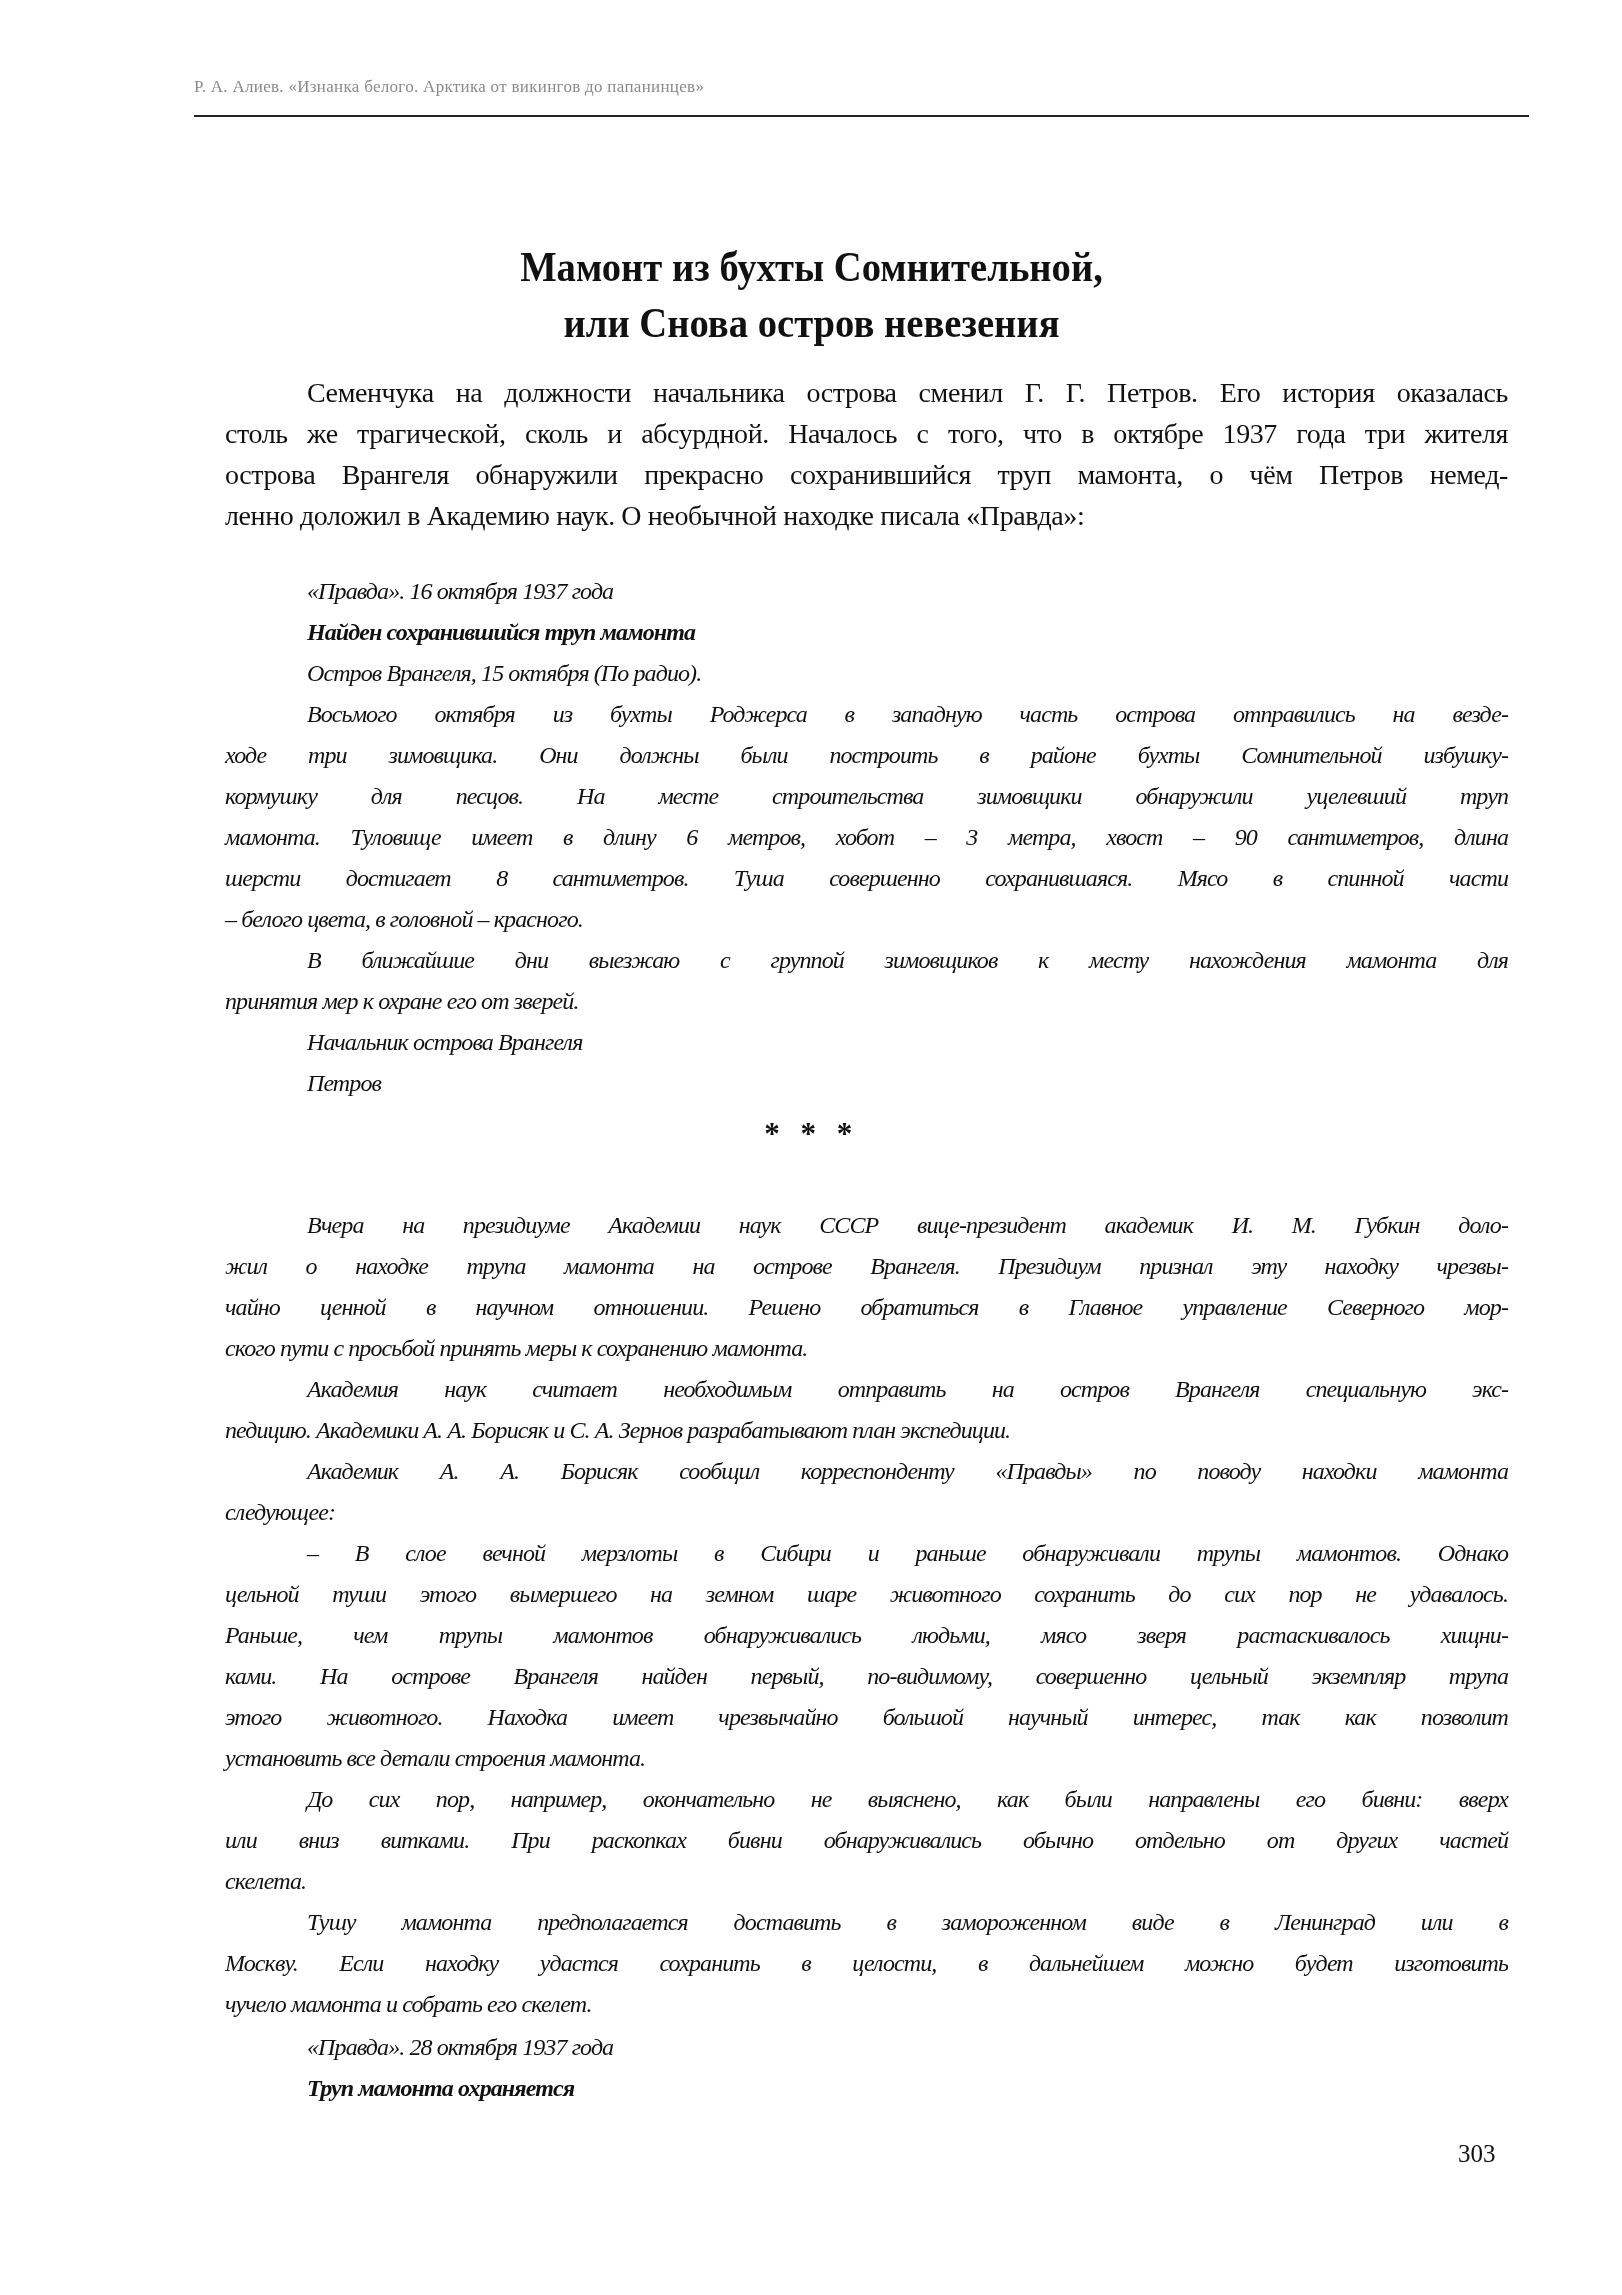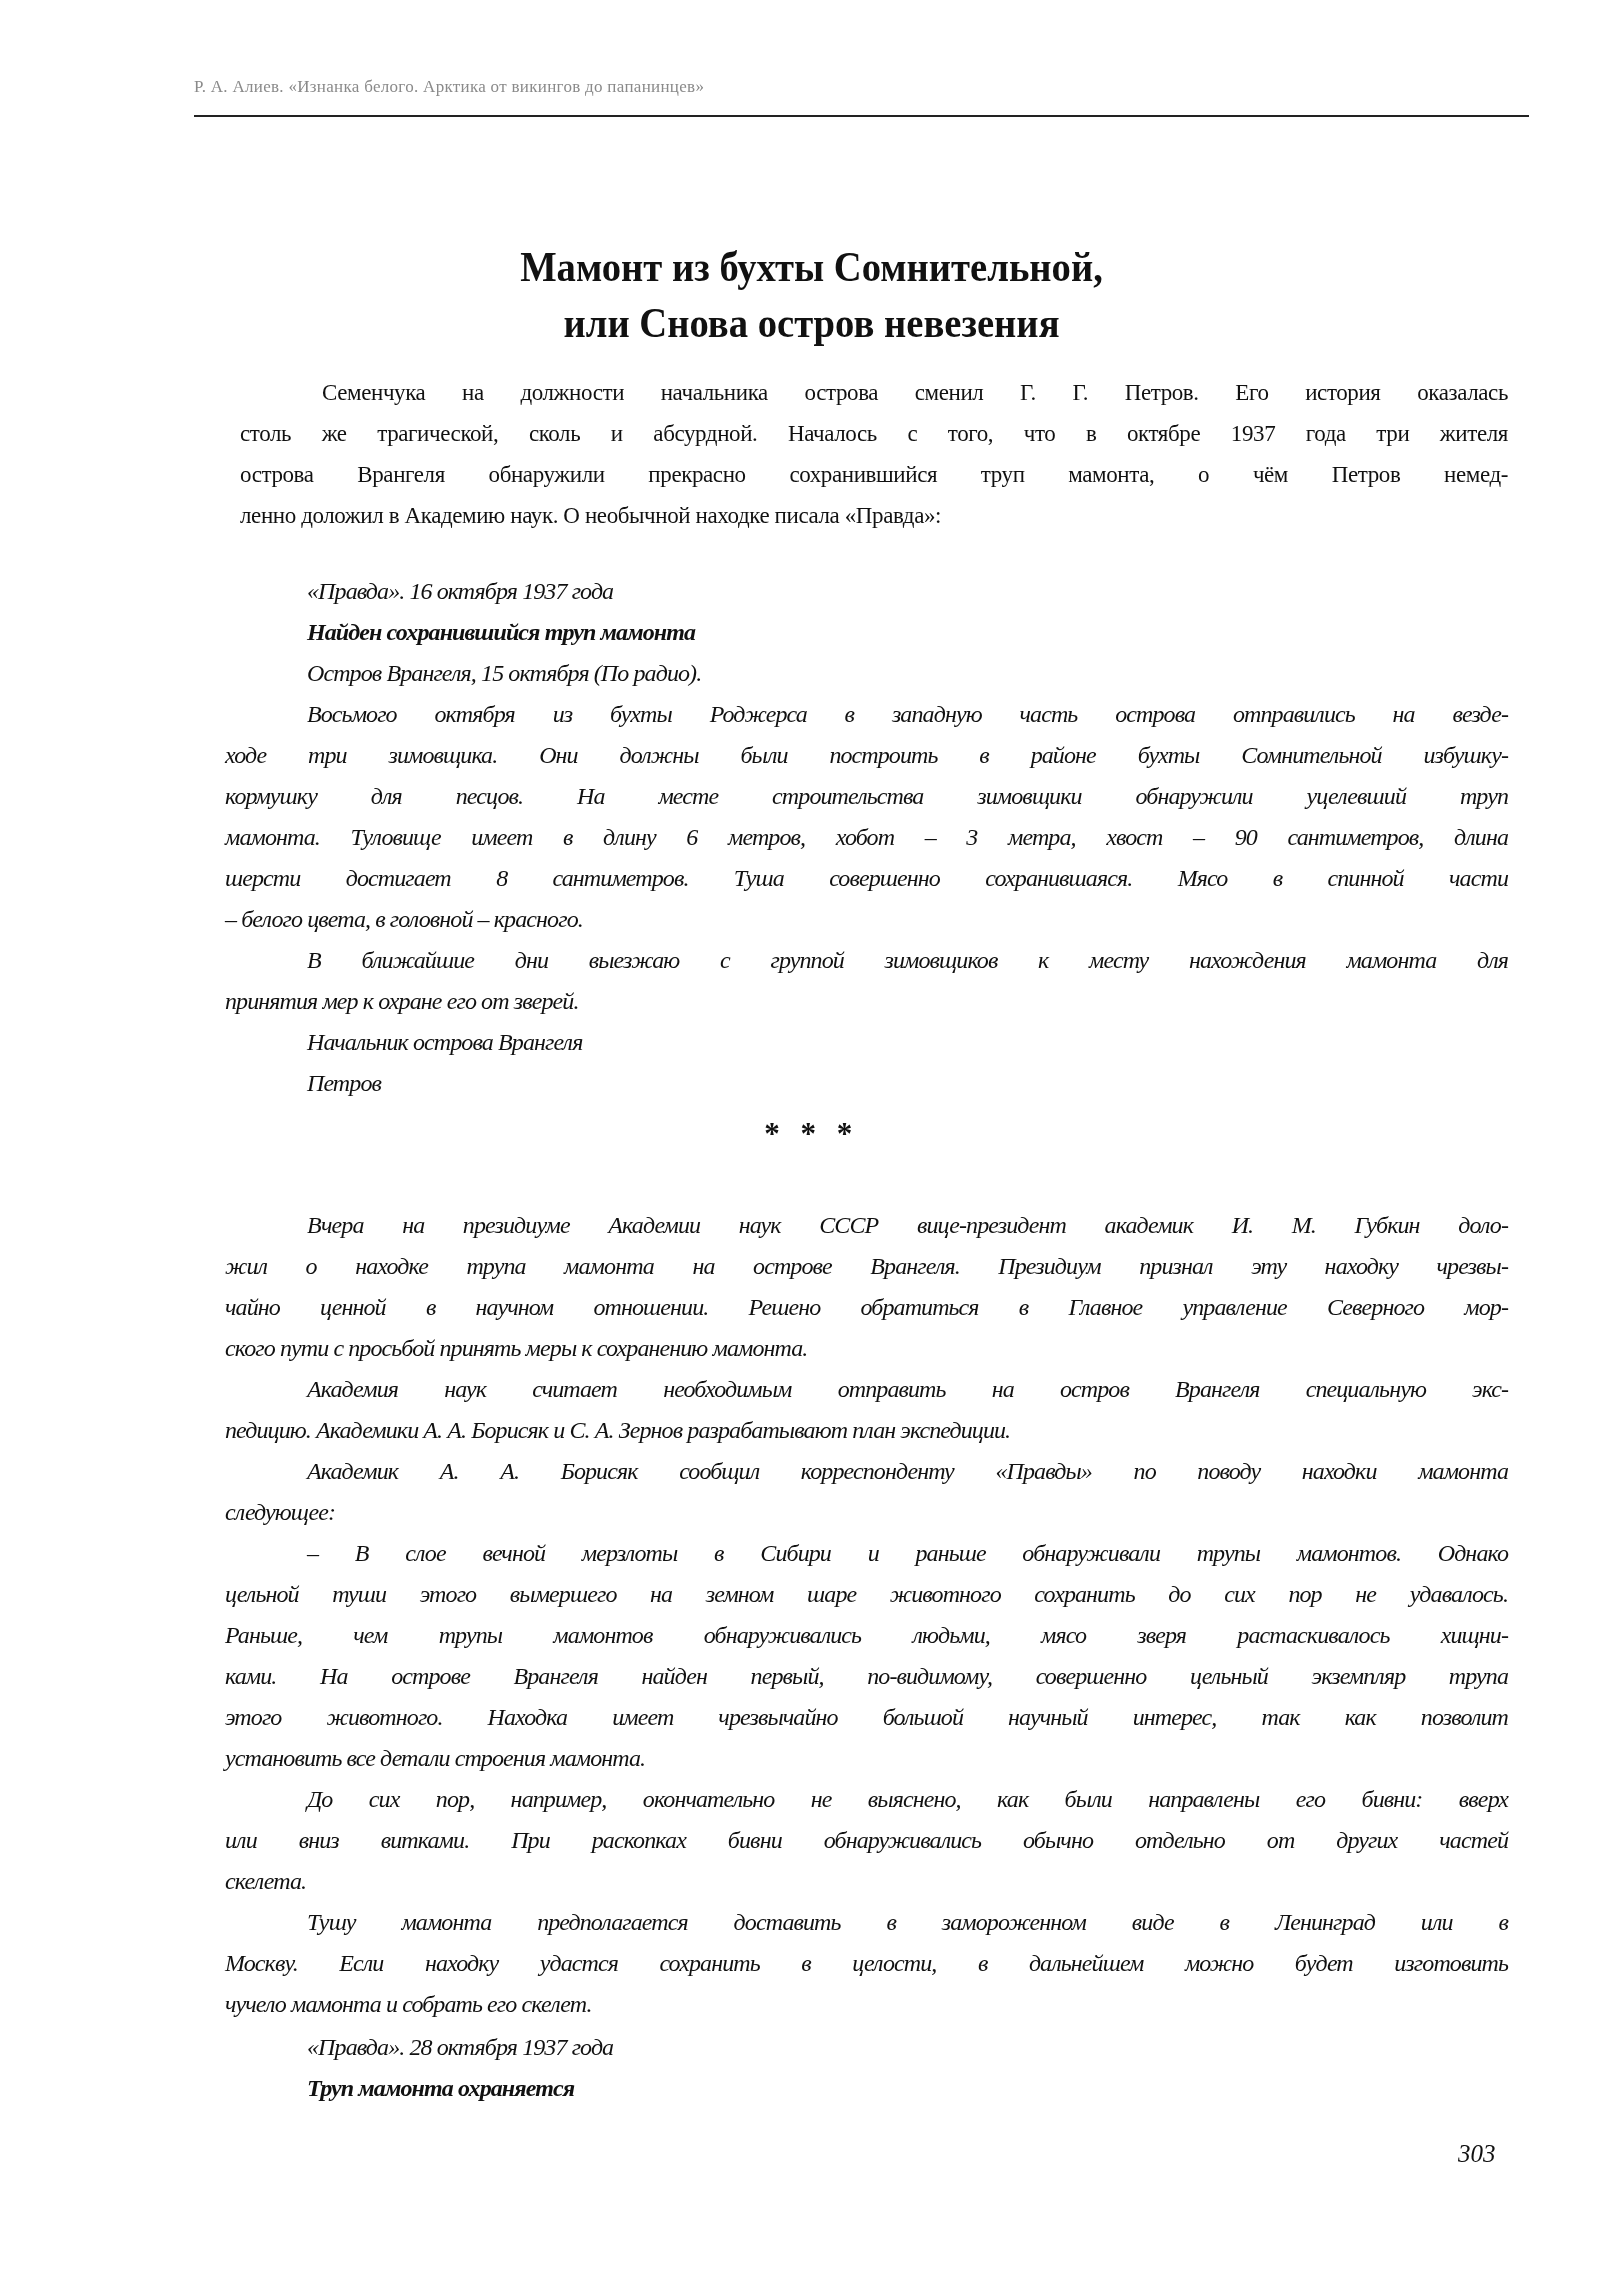--- a/index.html
+++ b/index.html
@@ -54,40 +54,39 @@
       height: 41px;
       line-height: 41px;
       font-size: 29px;
       white-space: nowrap;
       text-align: justify;
       text-align-last: justify;
       transform-origin: left top;
     }
     .line.last { text-align-last: left; }
     .indent { padding-left: 82px; }
-    .roman .line { font-style: normal; font-size: 23px; letter-spacing: -0.4px; margin-left: 15px; }
+    .roman .line { font-style: normal; font-size: 28px; letter-spacing: -0.4px; }
     .italic .line { font-style: italic; font-size: 24px; letter-spacing: -0.9px; }
     .bold-italic { font-weight: bold; }
     .separator {
       position: absolute;
       left: 0;
       width: 1623px;
       top: 1116px;
       text-align: center;
       font-weight: bold;
       font-size: 31px;
       letter-spacing: 6.5px;
     }
     .page-number {
       position: absolute;
       left: 1458px;
       top: 2140px;
       font-size: 25px;
       color: #111;
-      font-style: italic;
     }
   </style>
 </head>
 <body>
 
 <div class="running-header">Р.  А.  Алиев.  «Изнанка белого. Арктика от викингов до папанинцев»</div>
 <div class="header-rule"></div>
 
 <div class="chapter-title">
   <div>Мамонт из бухты Сомнительной,</div>

